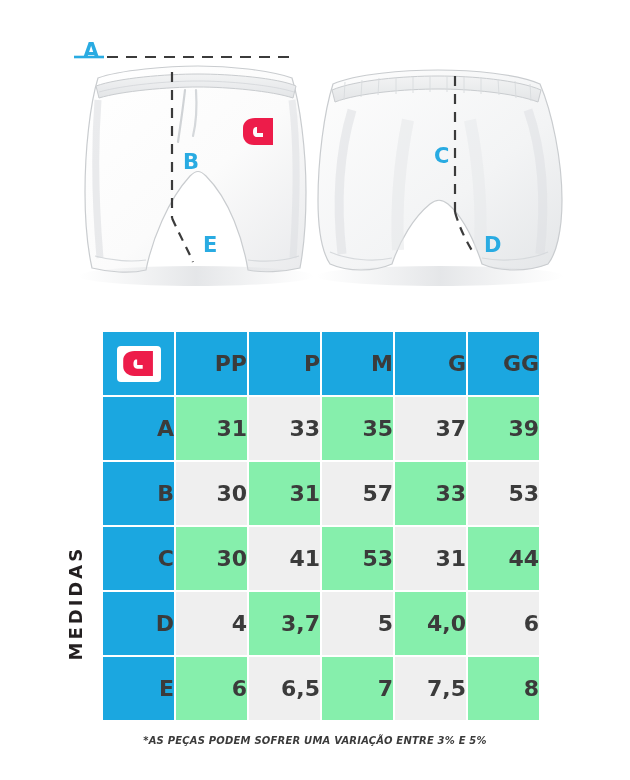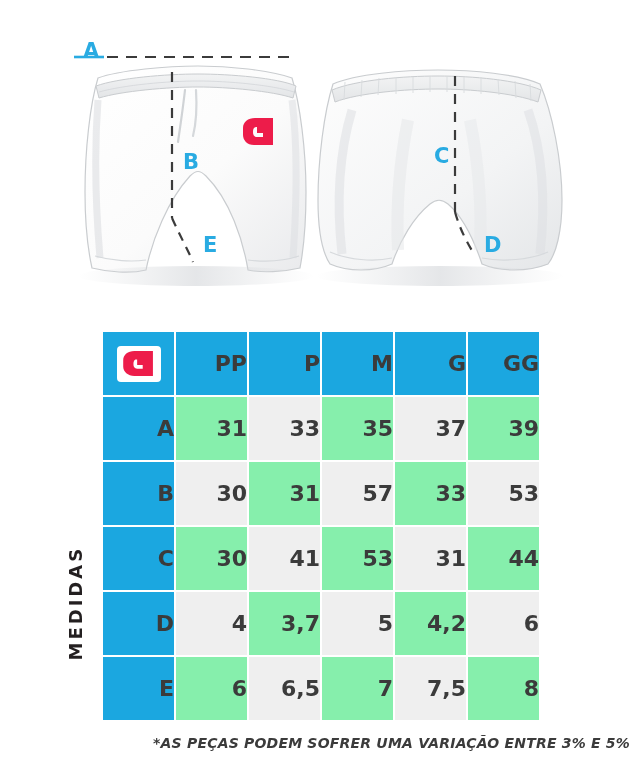--- a/index.html
+++ b/index.html
@@ -112,22 +112,22 @@
     display: flex;
     align-items: center;
     justify-content: center;
   }
 
   .footnote {
     position: absolute;
     left: 0;
     top: 735px;
     width: 630px;
-    text-align: right;
-    font-size: 14px;
+    text-align: center;
+    font-size: 10px;
     font-style: italic;
     font-weight: bold;
     color: #3b3b3b;
     letter-spacing: 0.2px;
     font-family: "DejaVu Sans", sans-serif;
   }
 </style>
 </head>
 <body>
 
@@ -306,21 +306,21 @@
         <td class="cell-white">53</td>
         <td class="cell-grey">31</td>
         <td class="cell-white">44</td>
       </tr>
 
       <tr>
         <td class="rowhead">D</td>
         <td class="cell-grey">4</td>
         <td class="cell-white">3,7</td>
         <td class="cell-grey">5</td>
-        <td class="cell-white">4,2</td>
+        <td class="cell-white">4,0</td>
         <td class="cell-grey">6</td>
       </tr>
 
       <tr>
         <td class="rowhead">E</td>
         <td class="cell-white">6</td>
         <td class="cell-grey">6,5</td>
         <td class="cell-white">7</td>
         <td class="cell-grey">7,5</td>
         <td class="cell-white">8</td>

